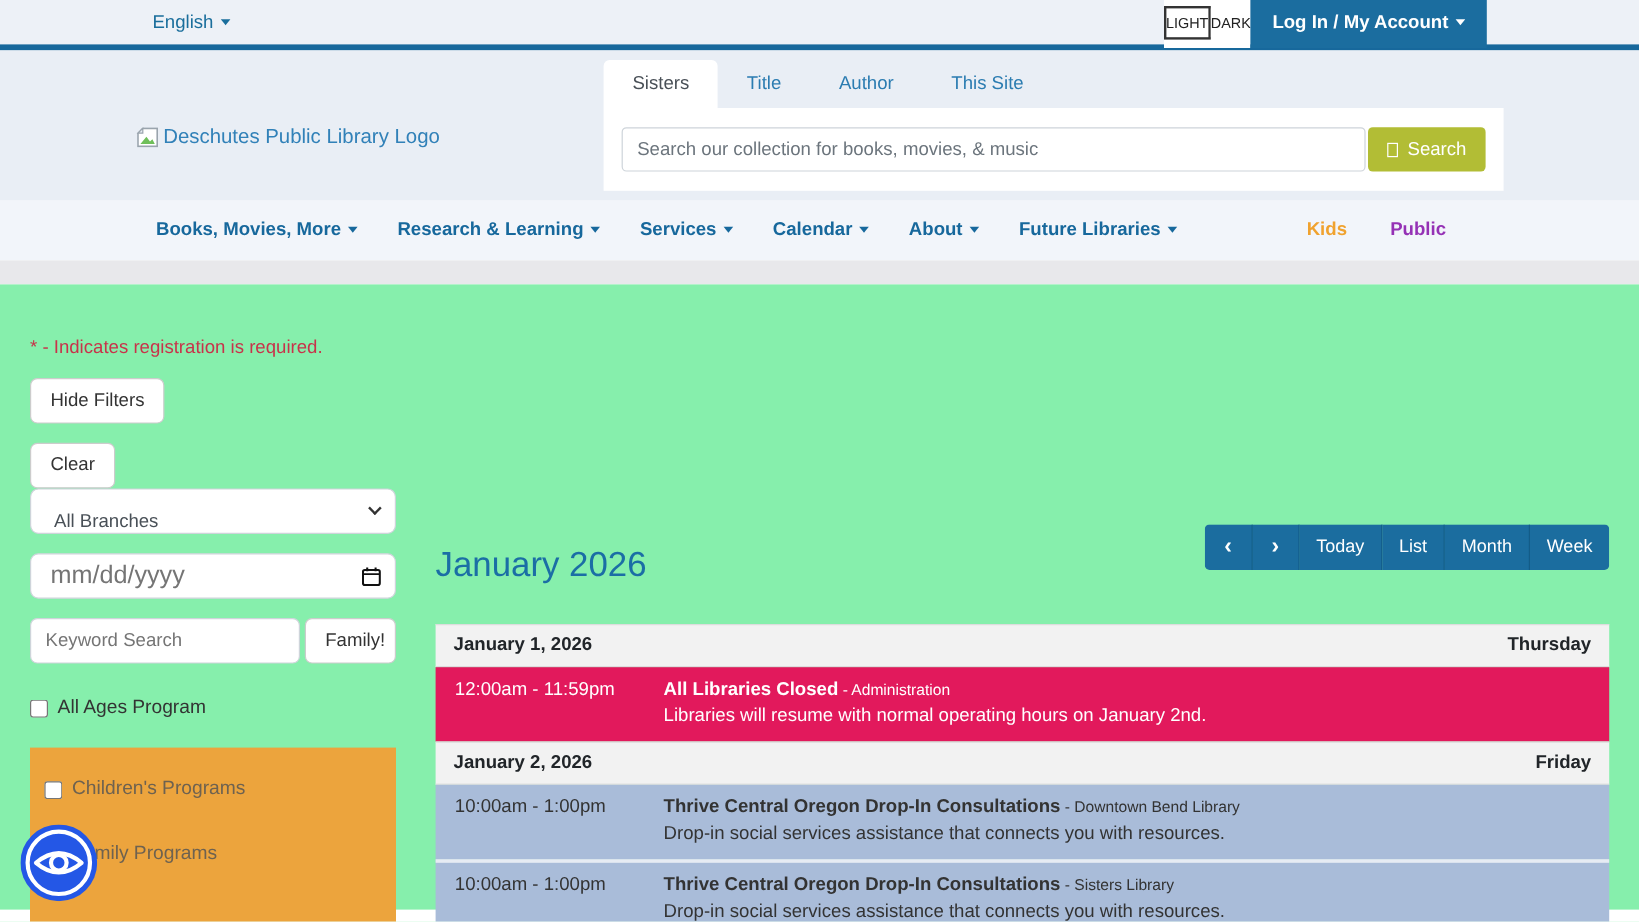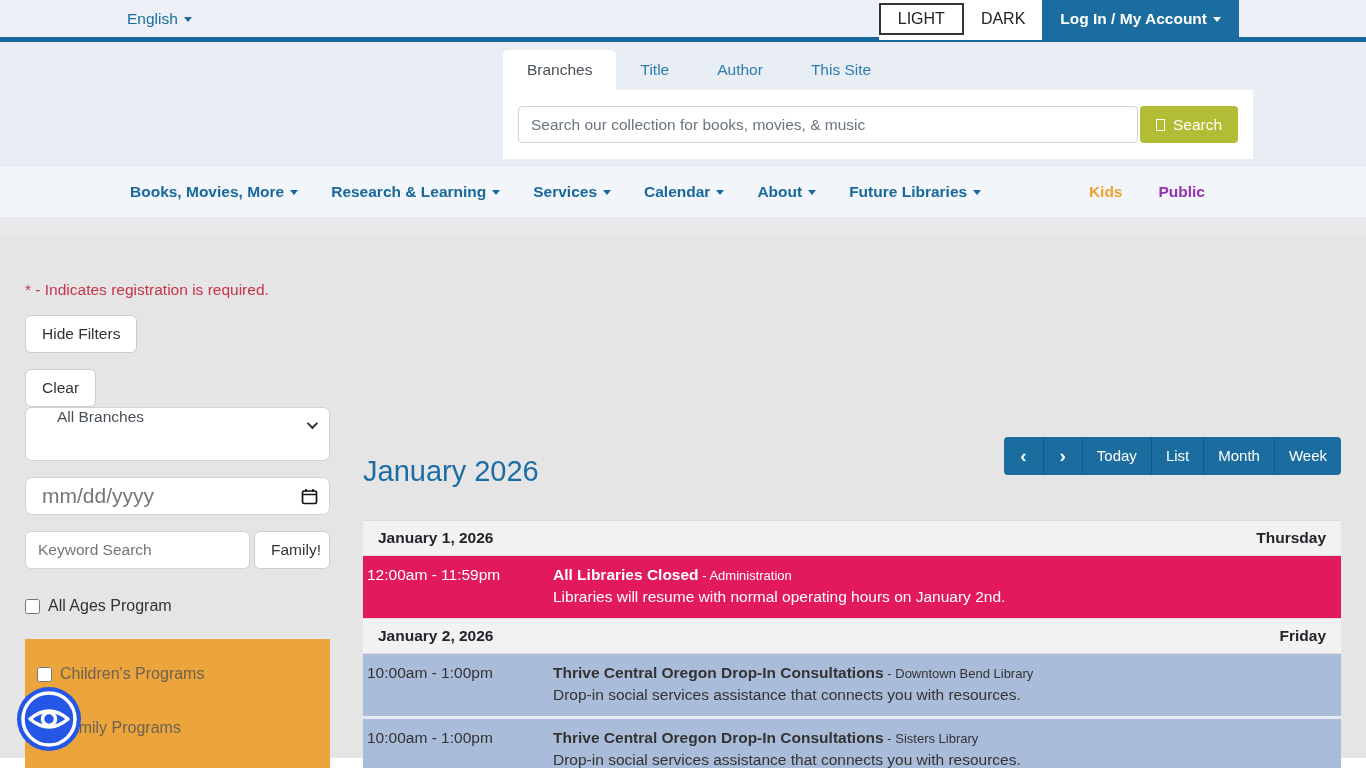--- a/index.html
+++ b/index.html
@@ -9,21 +9,21 @@
   .caret { display:inline-block; width:0; height:0; border-left:4px solid transparent;
     border-right:4px solid transparent; border-top:5px solid currentColor;
     margin-left:6px; vertical-align:2px; }
 
   
   .topbar { height:42px; background:#edf1f7; border-bottom:5px solid #17689c;
     display:flex; align-items:center; }
   .lang { margin-left:127px; color:#1a6e9c; cursor:pointer; }
   .topbar-right { margin-left:auto; margin-right:127px; display:flex; align-items:stretch; height:42px; }
   .theme-group { display:flex; align-items:center; background:#fff; }
-  .theme-btn { padding:5px 17px; font-size:16px; color:#222; background:#fff; border:none; cursor:pointer; }
+  .theme-btn { padding:5px 0; font-size:12px; color:#222; background:#fff; border:none; cursor:pointer; }
   .theme-btn.light { border:2px solid #333; }
   .login-btn { background:#1b6d9f; color:#fff; font-weight:bold; border:none;
     padding:0 18px; font-size:15.5px; cursor:pointer; height:42px; }
 
   
   .header { height:125px; background:#e9eef5; position:relative; }
   .logo { position:absolute; left:113px; top:62px; display:flex; align-items:center;
     color:#3181b8; font-size:17px; cursor:pointer; }
   .logo svg { margin-right:3px; }
   .search-area { position:absolute; left:503px; top:8px; width:750px; }
@@ -42,31 +42,31 @@
 
   
   .navbar { background:#f2f5fa; height:50px; display:flex; align-items:center;
     padding-left:130px; padding-right:128px; }
   .nav-item { color:#17689c; font-weight:bold; font-size:15.5px; margin-right:33px; cursor:pointer; white-space:nowrap; }
   .nav-kids { margin-left:auto; margin-right:0; color:#f0a22e; font-weight:bold; cursor:pointer; }
   .nav-teens { margin-left:36px; color:#9531b5; font-weight:bold; cursor:pointer; }
   .gray-strip { height:20px; background:#e8e8eb; }
 
   
-  .content { position:relative; height:521px; background:#e5e5e5; }
+  .content { position:relative; height:521px; background:#86efac; }
 
   
   .filters { position:absolute; left:25px; top:44px; width:305px; }
   .reg-note { color:#c8334a; margin-bottom:16px; }
   .btn-plain { background:#fff; border:1px solid #ccc; border-radius:6px; padding:9px 16px;
     font-size:15.5px; color:#333; cursor:pointer; font-family:inherit; display:block; }
   .hide-filters { margin-bottom:16px; }
   .clear-btn { }
-  .select-box { position:relative; width:305px; height:54px; border:1px solid #ced4da; border-radius:7px;
-    display:flex; align-items:flex-start; padding:0 31px; color:#495057; cursor:pointer; margin-bottom:16px; background:#fff; }
+  .select-box { position:relative; width:305px; height:38px; border:1px solid #ced4da; border-radius:7px;
+    display:flex; align-items:flex-end; padding:0 19px; color:#495057; cursor:pointer; margin-bottom:16px; background:#fff; }
   .select-chev { position:absolute; right:14px; top:13px; width:8px; height:8px;
     border-right:2px solid #333; border-bottom:2px solid #333; transform:rotate(45deg) translateY(-2px); }
   .date-box { position:relative; margin-bottom:16px; }
   .date-input { width:305px; height:38px; border:1px solid #ced4da; border-radius:7px;
     padding:0 38px 0 16px; font-size:21px; font-family:inherit; color:#757575; }
   .date-box svg { position:absolute; right:12px; top:11px; }
   .kw-row { display:flex; margin-bottom:28px; }
   .kw-input { width:225px; height:38px; border:1px solid #ced4da; border-radius:6px;
     padding:0 12px; font-size:15.5px; font-family:inherit; color:#495057; }
   .kw-input::placeholder { color:#757575; }
@@ -93,21 +93,21 @@
   .tb-btn.chev { font-size:19px; font-weight:bold; padding:0 16px; }
 
   .cal-table { margin-top:32px; }
   .day-header { height:36px; background:#f2f2f2; border-top:1px solid #ddd; border-bottom:1px solid #ddd;
     display:flex; align-items:center; justify-content:space-between; padding:0 15px;
     font-weight:bold; color:#212529; }
   .ev-row { display:flex; padding:10px 0 12px 0; }
   .ev-row.red { background:#e2195c; color:#fff; }
   .ev-row.blue { background:#a9bcd9; color:#333; }
   .ev-row.blue + .ev-row.blue { border-top:3px solid #e6ebf3; }
-  .ev-time { width:190px; padding-left:4px; flex-shrink:0; }
+  .ev-time { width:190px; padding-left:16px; flex-shrink:0; }
   .ev-details { flex:1; padding-right:15px; }
   .ev-title { font-weight:bold; }
   .ev-loc { font-size:13px; }
   .ev-desc { margin-top:4px; }
   .ev-row.red .ev-title, .ev-row.red .ev-loc, .ev-row.red .ev-desc, .ev-row.red .ev-time { color:#fff; }
 </style>
 </head>
 <body>
 
 <div class="topbar">
@@ -115,23 +115,31 @@
   <div class="topbar-right">
     <div class="theme-group">
       <button class="theme-btn light">LIGHT</button>
       <button class="theme-btn dark">DARK</button>
     </div>
     <button class="login-btn"><span>Log In / My Account</span><span class="caret"></span></button>
   </div>
 </div>
 
 <div class="header">
+  <div class="logo">
+    <svg width="20" height="17" viewBox="0 0 20 17">
+      <polygon points="2,5 2,16 18,16 18,1 6,1" fill="#fff" stroke="#9aa4ad" stroke-width="1.3"></polygon>
+      <polygon points="2,5 6,5 6,1" fill="#e9eef5" stroke="#9aa4ad" stroke-width="1"></polygon>
+      <polygon points="4,14 9,8 12,12 14,10 16,14" fill="#6fbf5a"></polygon>
+    </svg>
+    <span>Deschutes Public Library Logo</span>
+  </div>
   <div class="search-area">
     <div class="search-tabs">
-      <span class="search-tab active">Branches</span>
+      <span class="search-tab active">Sisters</span>
       <span class="search-tab">Title</span>
       <span class="search-tab">Author</span>
       <span class="search-tab">This Site</span>
     </div>
     <div class="search-panel">
       <input class="search-input" type="text" placeholder="Search our collection for books, movies, &amp; music" style="">
       <button class="search-btn">
         <span class="tofu"></span>
         <span>Search</span>
       </button>

